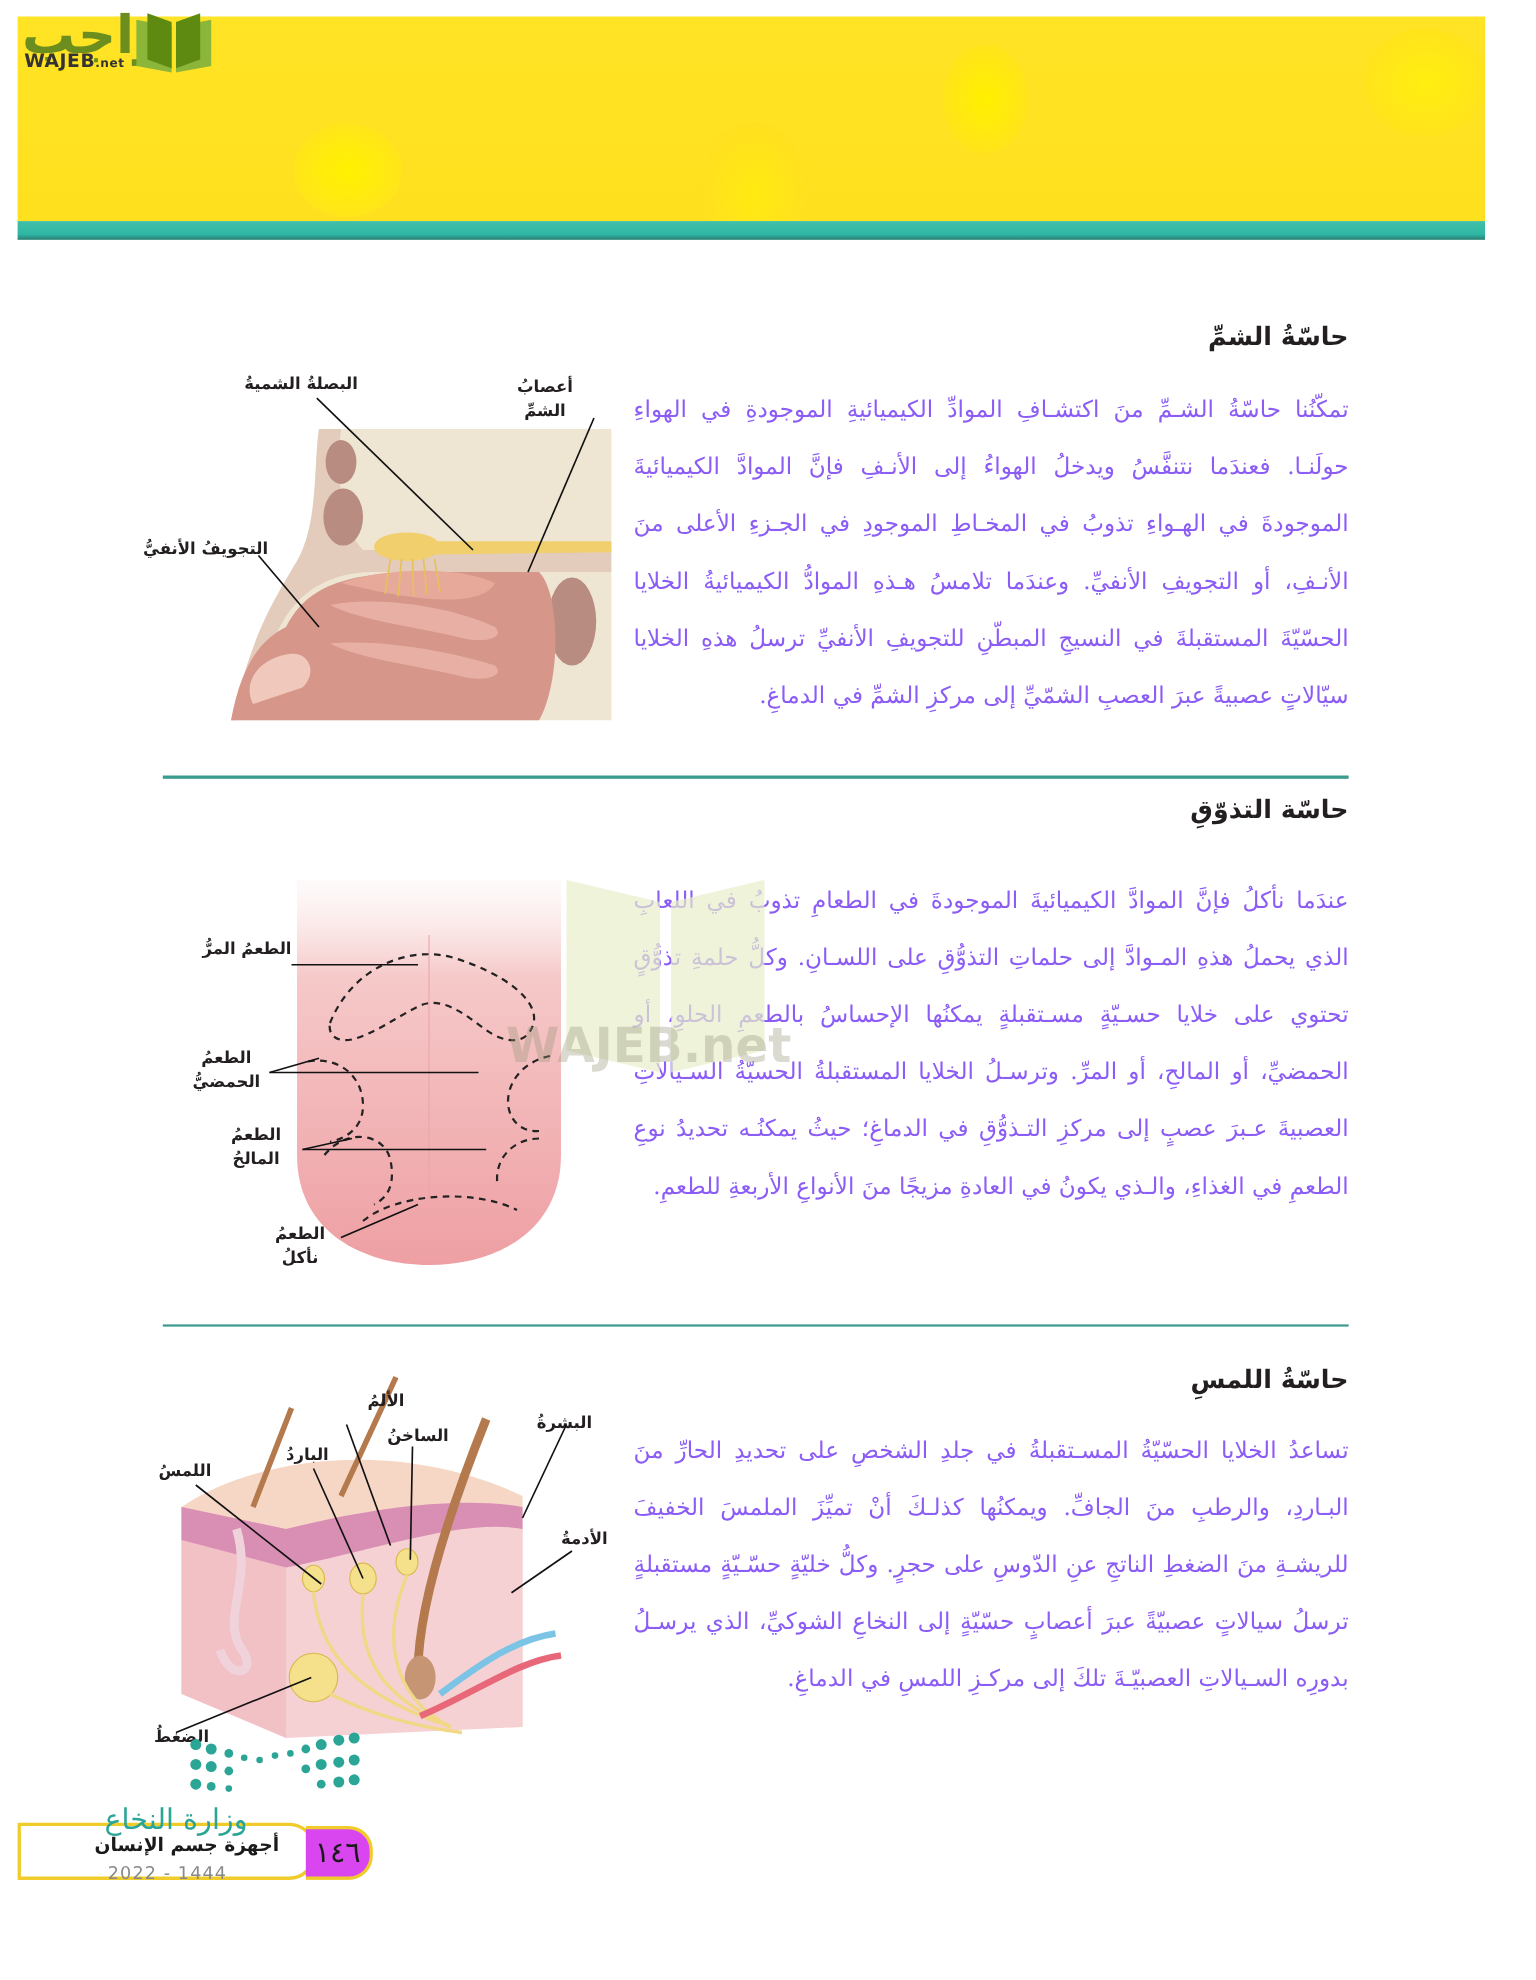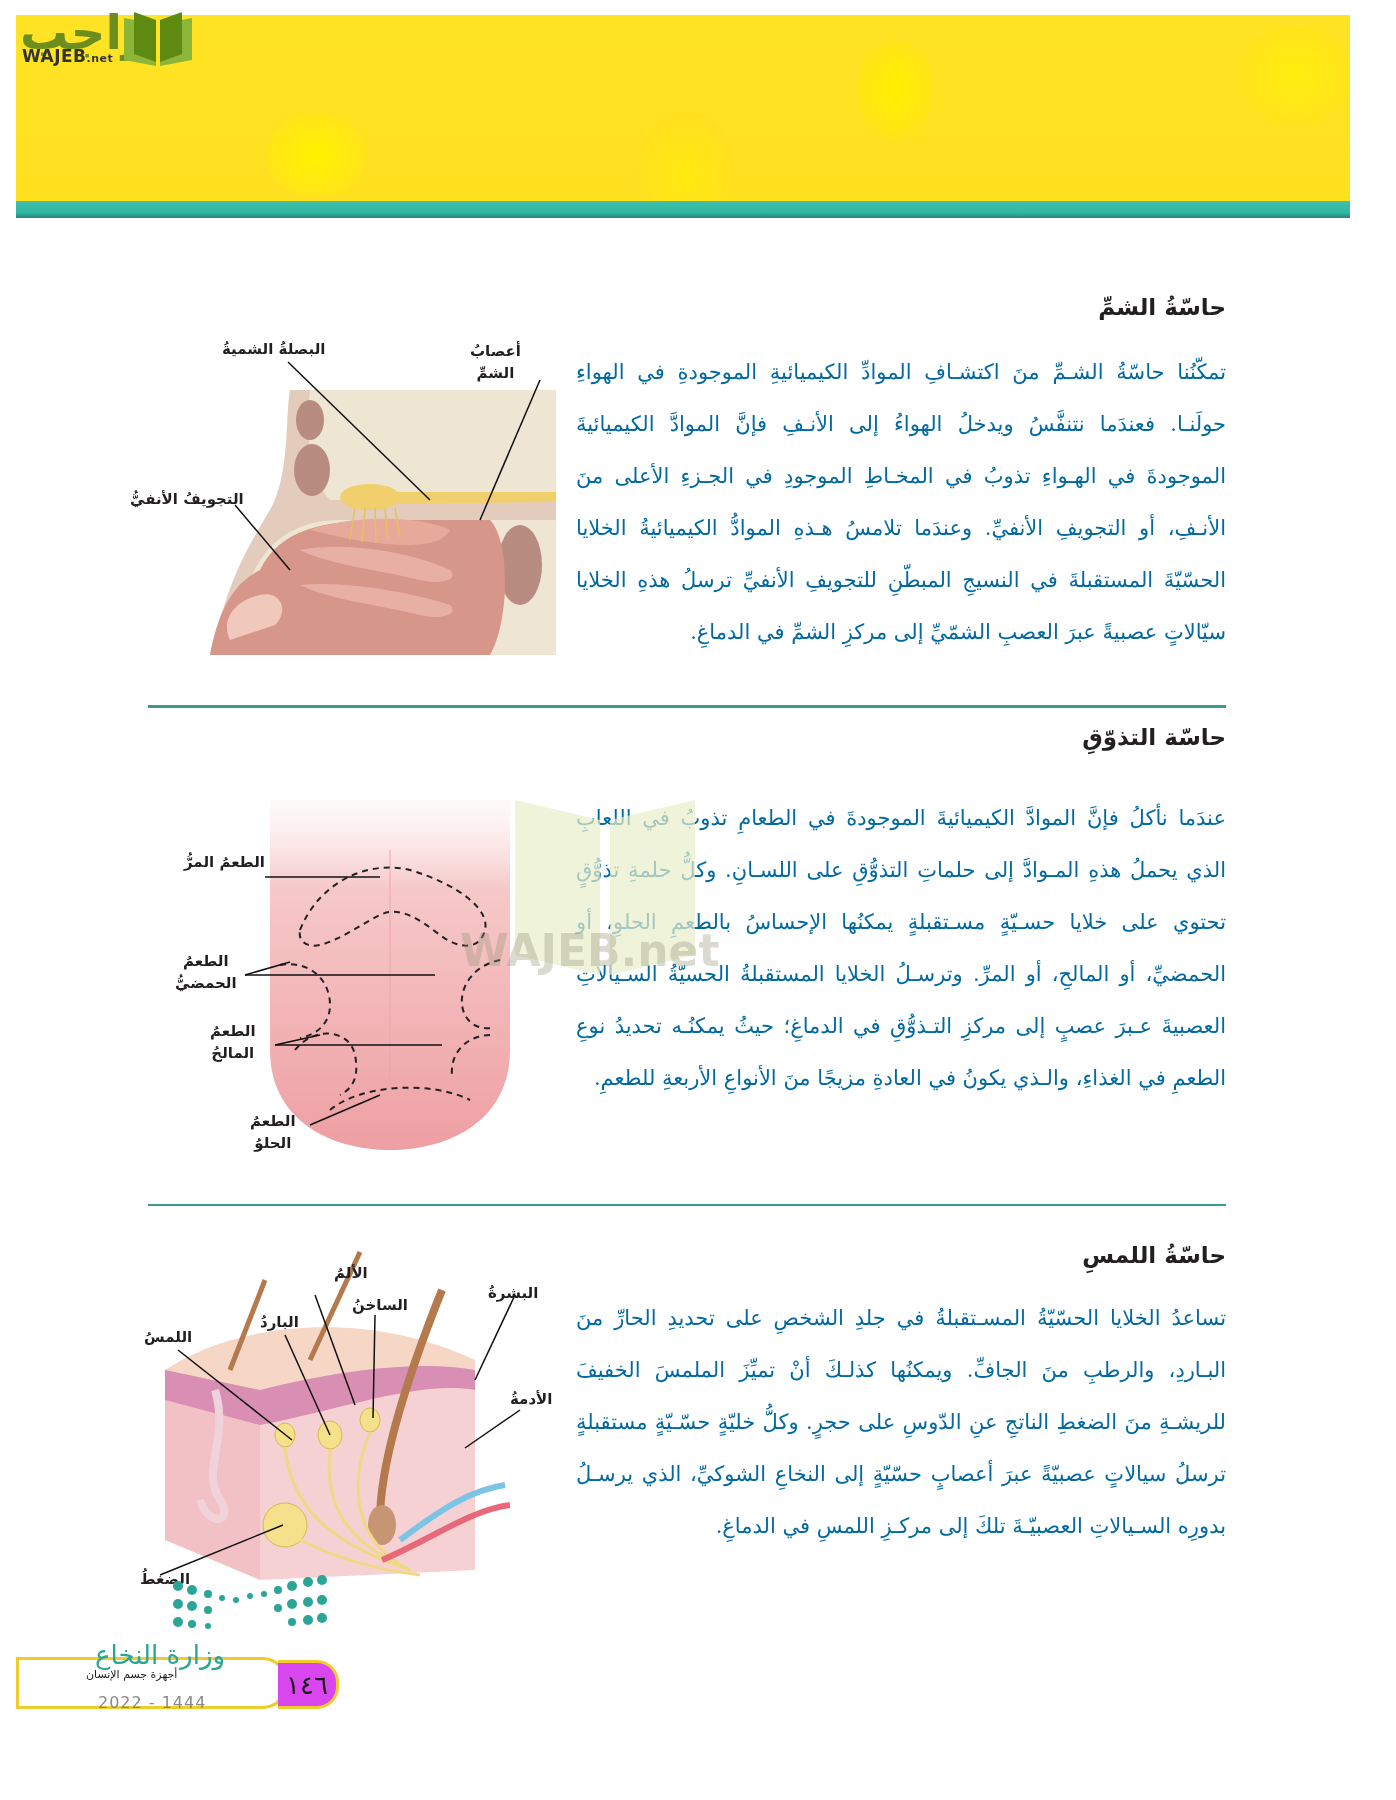--- a/index.html
+++ b/index.html
@@ -23,21 +23,21 @@
   .logo-ar { position:absolute; left:10px; top:0; font-size:48px; font-weight:bold; color:#6b8e1e; direction:rtl; }
   .logo-en { position:absolute; left:12px; top:42px; font-size:17px; font-weight:bold; color:#333; letter-spacing:0.5px; }
   .logo-en span { font-size:11px; }
   .logo-book { position:absolute; left:110px; top:6px; width:76px; height:58px; }
 
   .section-title {
     position:absolute; right:170px; font-size:23px; font-weight:bold; direction:rtl; color:#231f20;
   }
   .para {
     position:absolute; right:170px; width:650px; direction:rtl; text-align:justify;
-    text-align-last:right; font-family:"DejaVu Serif", serif; font-size:21px; line-height:52px; color:#0369a1;
+    text-align-last:right; font-family:"DejaVu Serif", serif; font-size:21px; line-height:52px; color:#8b5cf6;
   }
   .sep { position:absolute; left:148px; width:1078px; height:3px; background:#3a9a8e; }
 
   .fig { position:absolute; }
   .lbl { position:absolute; font-size:15px; font-weight:bold; direction:rtl; white-space:nowrap; color:#231f20; }
   .lbl2 { text-align:center; line-height:22px; }
 
   .watermark { position:absolute; left:455px; top:790px; width:300px; height:190px; pointer-events:none; }
   .wm-text { position:absolute; left:460px; top:925px; font-size:44px; font-weight:bold; color:rgba(150,150,120,0.35); }
 
@@ -46,21 +46,21 @@
   .moe-year { position:absolute; left:98px; top:1693px; font-size:16px; color:#888; letter-spacing:1px; }
   .footer-box {
     position:absolute; left:16px; top:1657px; width:265px; height:46px;
     border:3px solid #f0cc2a; background:#fff; border-radius:0 24px 24px 0;
   }
   .footer-num {
     position:absolute; left:278px; top:1660px; width:58px; height:43px;
     background:#d946ef; border:3px solid #f0cc2a; border-left:none; border-radius:0 22px 22px 0;
     font-size:26px; display:flex; align-items:center; justify-content:center; color:#1a1a1a;
   }
-  .footer-title { position:absolute; left:86px; top:1668px; font-size:11px; font-weight:normal; direction:rtl; color:#1a1a1a; }
+  .footer-title { position:absolute; left:86px; top:1668px; font-size:17px; font-weight:bold; direction:rtl; color:#1a1a1a; }
 </style>
 </head>
 <body>
 
 <div class="banner"></div>
 <div class="banner-stripe"></div>
 
 <div class="logo">
   <div class="logo-ar">واجب</div>
   <div class="logo-en"><b>WAJEB</b><span>.net</span></div>
@@ -140,21 +140,21 @@
   <div class="lbl lbl2" style="left:5px; top:160px;">
     <div>الطعمُ</div>
     <div>الحمضيُّ</div>
   </div>
   <div class="lbl lbl2" style="left:40px; top:230px;">
     <div>الطعمُ</div>
     <div>المالحُ</div>
   </div>
   <div class="lbl lbl2" style="left:80px; top:320px;">
     <div>الطعمُ</div>
-    <div>الحلوُ</div>
+    <div>نأكلُ</div>
   </div>
   <svg style="position:absolute; left:0; top:0;" width="380" height="370">
     <g stroke="#111" stroke-width="1.5">
       <line x1="95" y1="87" x2="210" y2="87"></line>
       <line x1="75" y1="185" x2="265" y2="185"></line>
       <line x1="75" y1="185" x2="120" y2="172"></line>
       <line x1="105" y1="255" x2="272" y2="255"></line>
       <line x1="105" y1="255" x2="150" y2="245"></line>
       <line x1="140" y1="335" x2="210" y2="305"></line>
     </g>

